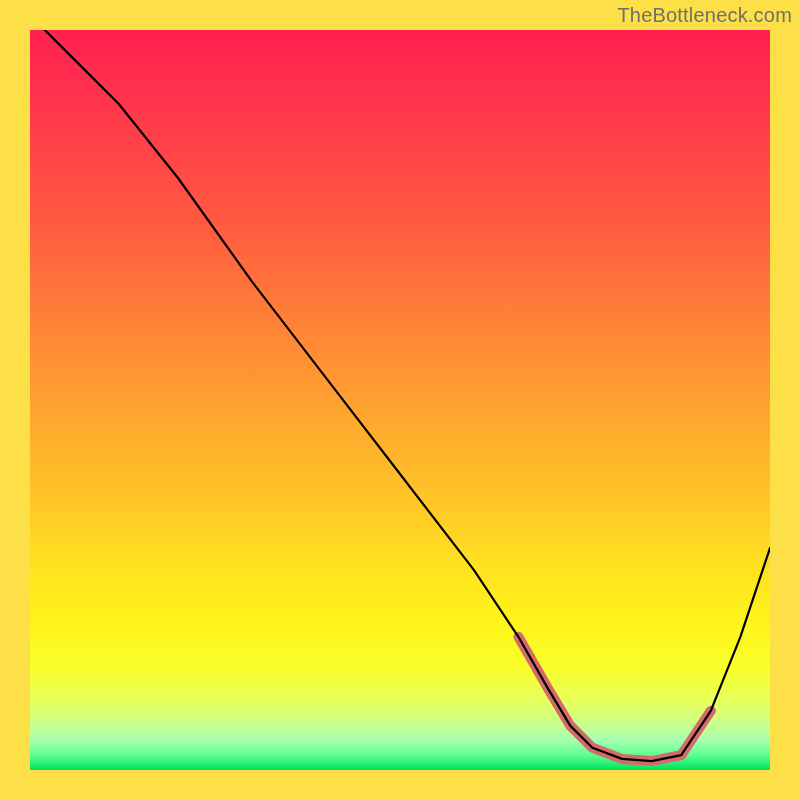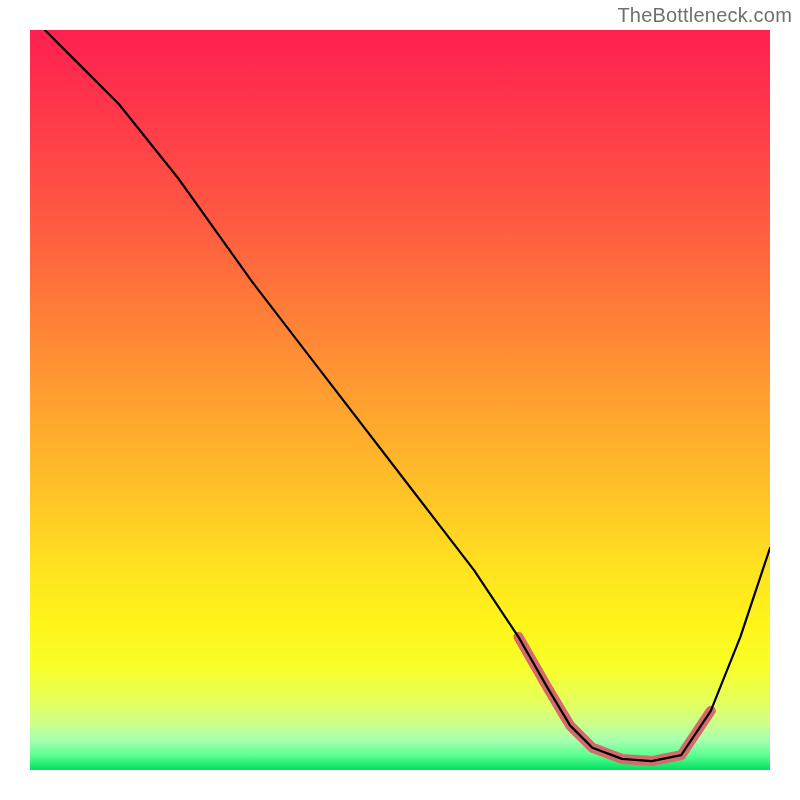--- a/index.html
+++ b/index.html
@@ -8,21 +8,21 @@
     width: 800px;
     height: 800px;
     background: #000;
     overflow: hidden;
     font-family: Arial, Helvetica, sans-serif;
   }
   .wrap {
     position: relative;
     width: 800px;
     height: 800px;
-    background: #ffffff;
+    background: #fde047;
   }
   .watermark {
     position: absolute;
     top: 4px;
     right: 8px;
     color: #6f6f6f;
     font-size: 20px;
     font-weight: 500;
     letter-spacing: 0.2px;
     z-index: 3;

